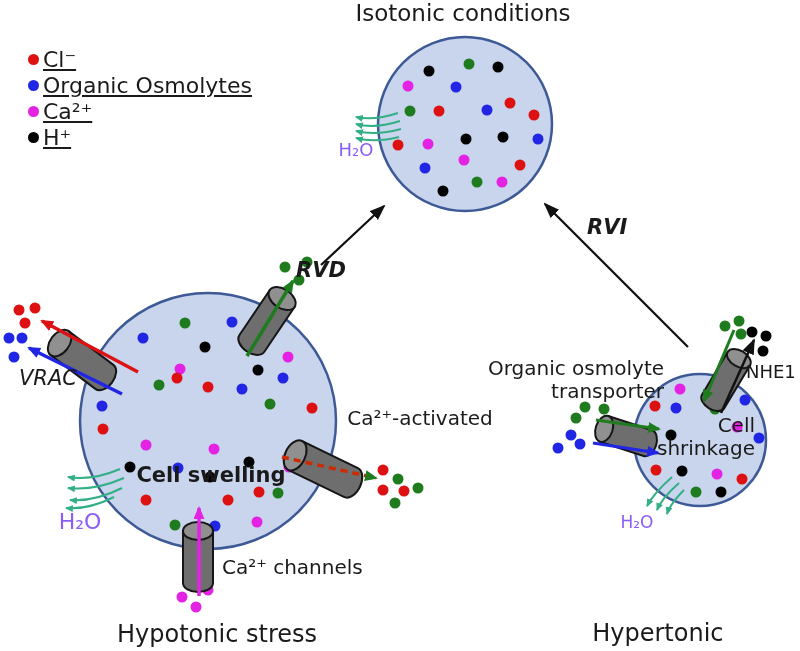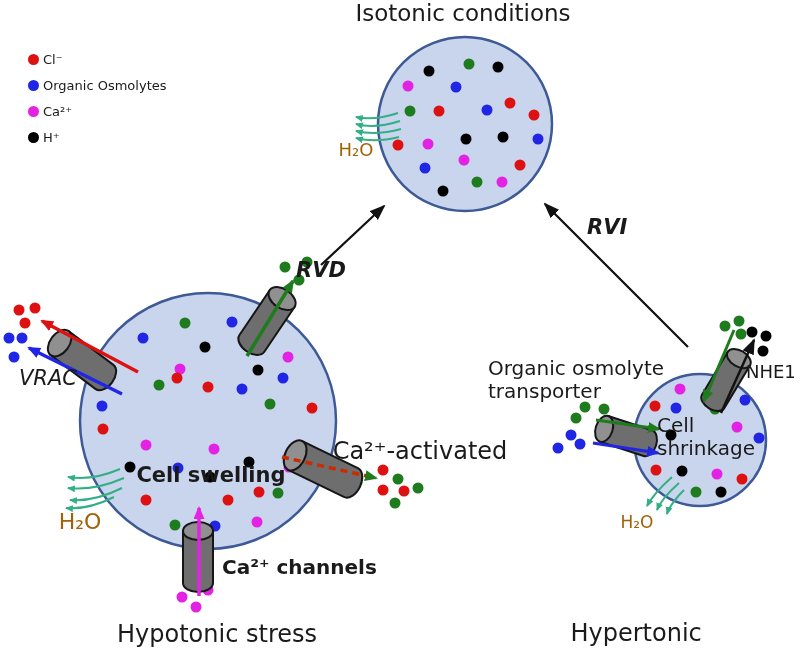--- a/index.html
+++ b/index.html
@@ -1,29 +1,29 @@
 <!DOCTYPE html>
 <html><head>
 <meta charset="utf-8">
 <style>
   html,body{margin:0;padding:0;background:#ffffff;}
   #stage{position:relative;width:800px;height:651px;background:#ffffff;overflow:hidden;
          font-family:"DejaVu Sans","Liberation Sans",sans-serif;color:#1a1a1a;}
   svg{position:absolute;left:0;top:0;}
   .lbl{position:absolute;white-space:nowrap;line-height:1.15;}
-  .center{transform:translateX(-50%);text-align:left;white-space:normal;}
+  .center{transform:translateX(-50%);text-align:right;white-space:normal;}
   .cell{fill:#c9d5ec;stroke:#3d5a96;stroke-width:2.5;}
   .cylbody{fill:#6e6e6e;stroke:#161616;stroke-width:2;}
   .cyltop{fill:#909090;stroke:#161616;stroke-width:2;}
   .wave{fill:none;stroke:#33af85;stroke-width:2;}
   .legend{position:absolute;left:28px;top:46px;}
   .legend-row{display:flex;align-items:center;height:26px;}
   .legend-row .dot{width:11px;height:11px;border-radius:50%;margin-right:4px;flex:0 0 auto;}
-  .legend-label{font-size:13px;}
-  .teal{color:#a16207;}
+  .legend-label{font-size:22px;text-decoration:underline;}
+  .teal{color:#8b5cf6;}
   .bold-it{font-weight:bold;font-style:italic;font-size:21px;}
 </style>
 </head>
 <body>
 
 <div id="stage">
 
   <svg width="800" height="651" viewBox="0 0 800 651">
     <defs>
       <marker id="mk-black" markerUnits="userSpaceOnUse" markerWidth="16" markerHeight="14" refX="14" refY="6" orient="auto">
@@ -226,25 +226,25 @@
     </div>
   </div>
 
   <div class="lbl bold-it" style="left:296px;top:214px;margin-top:44px;">RVD</div>
   <div class="lbl bold-it" style="left:587px;top:215px;">RVI</div>
 
   <div class="lbl" style="left:19px;top:366px;font-size:21px;font-style:italic;">VRAC</div>
 
   <div class="lbl" style="left:211px;top:417px;font-size:21px;font-weight:bold;transform:translateX(-50%);margin-top:46px;">Cell swelling</div>
 
-  <div class="lbl center" style="left:420px;top:407px;font-size:24px;margin-top:31px;">
+  <div class="lbl center" style="left:420px;top:407px;font-size:20px;">
     <div>Ca²⁺-activated</div>
   </div>
 
-  <div class="lbl" style="left:222px;top:556px;font-size:20px;font-weight:bold;">Ca²⁺ channels</div>
+  <div class="lbl" style="left:222px;top:556px;font-size:20px;">Ca²⁺ channels</div>
 
   <div class="lbl center" style="left:576px;top:357px;font-size:20px;">
     <div>Organic osmolyte</div>
     <div>transporter</div>
   </div>
 
   <div class="lbl" style="left:746px;top:362px;font-size:18px;">NHE1</div>
 
   <div class="lbl center" style="left:706px;top:414px;font-size:20px;font-weight:normal;">
     <div>Cell</div>

